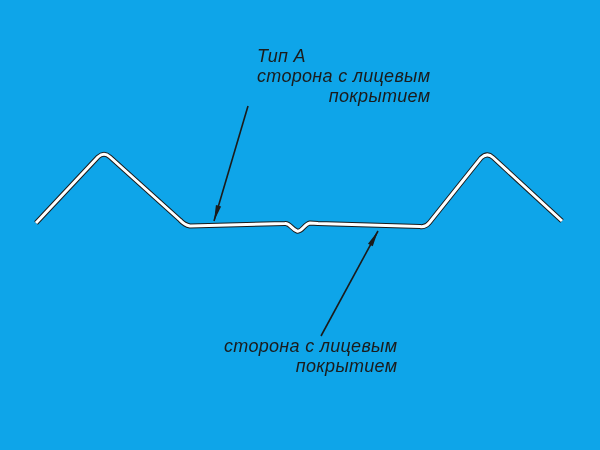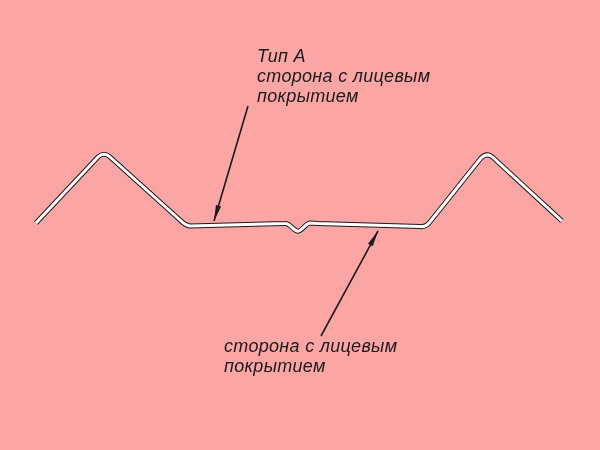--- a/index.html
+++ b/index.html
@@ -4,21 +4,21 @@
 <style>
   html, body {
     margin: 0;
     padding: 0;
     background: #ffffff;
   }
   .canvas {
     position: relative;
     width: 600px;
     height: 450px;
-    background: #fca5a5;
+    background: #0ea5e9;
     overflow: hidden;
     font-family: "Liberation Sans", "DejaVu Sans", sans-serif;
   }
   .drawing-svg {
     position: absolute;
     left: 0;
     top: 0;
   }
   .callout {
     position: absolute;
@@ -27,20 +27,21 @@
     font-size: 18px;
     line-height: 20px;
     letter-spacing: 0.3px;
     white-space: nowrap;
   }
   .callout .title {
     display: block;
   }
   .callout .desc {
     display: block;
+    text-align: right;
   }
   #label-a { left: 257px; top: 46px; }
   #label-b { left: 224px; top: 336px; }
 </style>
 </head>
 <body>
 
 <div class="canvas">
 
   <svg class="drawing-svg" width="600" height="450" viewBox="0 0 600 450">

